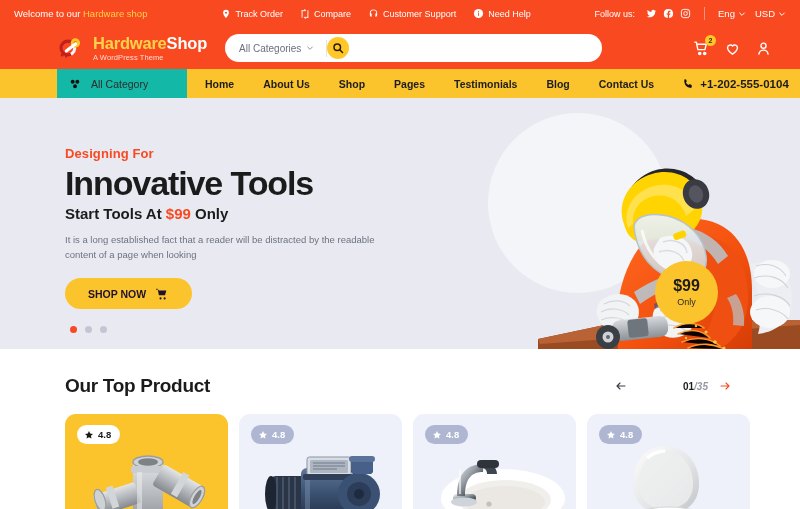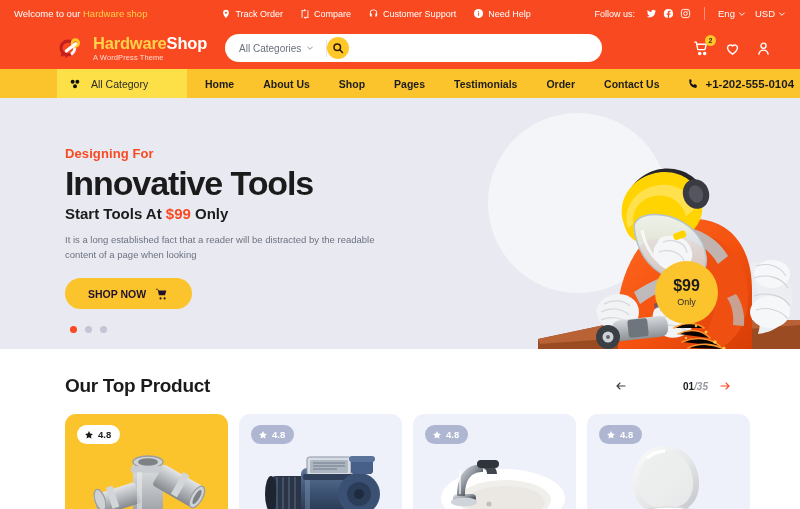--- a/index.html
+++ b/index.html
@@ -62,21 +62,21 @@
   .cart-badge {
     position: absolute; top: -5px; right: -6px; width: 11px; height: 11px;
     border-radius: 50%; background: #ffc727; color: #3a2a00;
     font-size: 7px; font-weight: 700; display: flex;
     align-items: center; justify-content: center;
   }
 
   
   .nav { height: 29px; background: #fcc42c; display: flex; align-items: stretch; }
   .nav-allcat {
-    margin-left: 57px; background: #fde047; display: flex; align-items: center;
+    margin-left: 57px; background: #14b8a6; display: flex; align-items: center;
     gap: 9px; padding: 0 14px 0 11px; width: 130px;
   }
   .nav-allcat-label { font-size: 10.5px; color: #2b2b2b; }
   .nav-links { display: flex; align-items: center; gap: 29px; margin-left: 18px; }
   .nav-link { font-size: 10.5px; font-weight: 700; color: #1c1c1c; white-space: nowrap; }
   .nav-phone {
     display: flex; align-items: center; gap: 6px; margin-left: 28px;
     font-size: 11.5px; font-weight: 700; color: #1c1c1c; white-space: nowrap;
   }
 
@@ -297,21 +297,21 @@
           </svg>
       </span>
       <span class="nav-allcat-label">All Category</span>
     </div>
     <div class="nav-links">
       <span class="nav-link">Home</span>
       <span class="nav-link">About Us</span>
       <span class="nav-link">Shop</span>
       <span class="nav-link">Pages</span>
       <span class="nav-link">Testimonials</span>
-      <span class="nav-link">Order</span>
+      <span class="nav-link">Blog</span>
       <span class="nav-link">Contact Us</span>
     </div>
     <div class="nav-phone">
       <span>
         <svg width="12" height="12" viewBox="0 0 24 24" fill="#121212">
             <path d="M6.6 2.5c.8 0 1.5.5 1.8 1.2l.9 2.3c.3.7.1 1.5-.5 2l-1 .9a12 12 0 005.3 5.3l.9-1c.5-.6 1.3-.8 2-.5l2.3.9c.7.3 1.2 1 1.2 1.8v2.3c0 1.2-1 2.2-2.2 2.1C9.3 19.3 4.7 14.7 4.5 4.7c0-1.2 1-2.2 2.1-2.2z"></path>
           </svg>
       </span>
       <span>+1-202-555-0104</span>
     </div>

